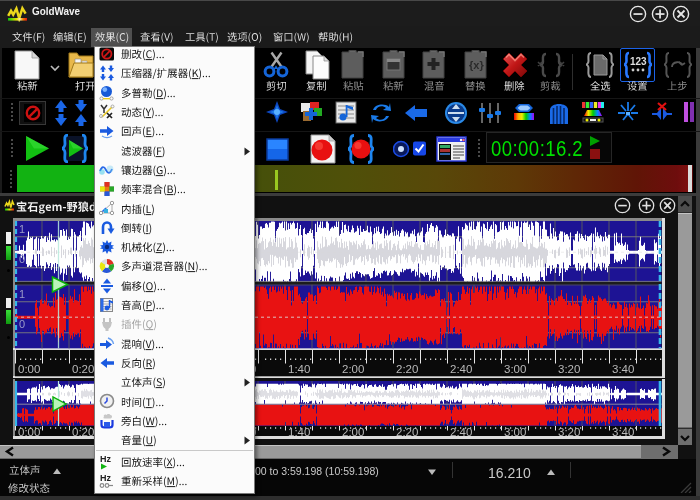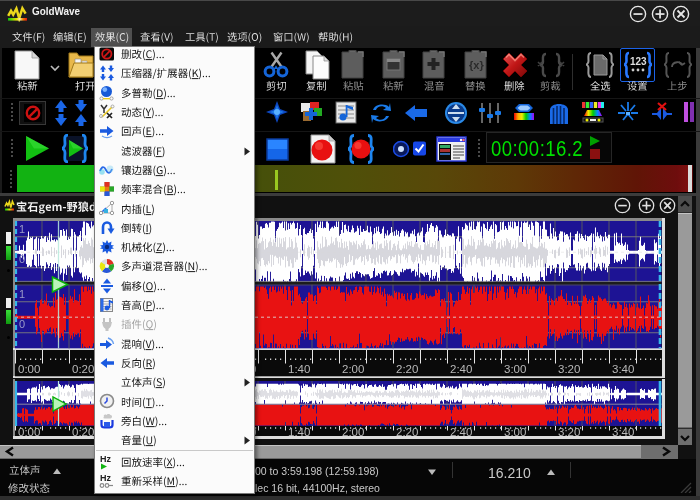--- a/index.html
+++ b/index.html
@@ -510,31 +510,30 @@
 <div style="position:absolute;left:0px;top:459px;width:696px;height:37px;background:#060606"></div>
 <svg style="position:absolute;left:9px;top:462.4px;overflow:visible" width="33" height="15" viewBox="0 -12.1 33 15">
       <path d="M1 -6.8V-6H9.5V-6.8ZM2.5 -5.3C2.9 -3.9 3.3 -2 3.5 -0.9L4.3 -1.1C4.1 -2.3 3.7 -4.1 3.3 -5.5ZM4.5 -8.7C4.7 -8.1 4.9 -7.4 5 -7L5.8 -7.2C5.7 -7.7 5.5 -8.3 5.3 -8.9ZM7.3 -5.5C6.9 -3.9 6.3 -1.8 5.7 -0.4H0.6V0.4H9.9V-0.4H6.5C7.1 -1.7 7.7 -3.7 8.1 -5.3Z M13.1 -8.8C12.6 -7.2 11.7 -5.6 10.8 -4.6C11 -4.4 11.2 -4 11.3 -3.8C11.6 -4.2 11.9 -4.6 12.2 -5V0.8H12.9V-6.4C13.3 -7.1 13.6 -7.8 13.9 -8.6ZM14.9 -1.8V-1.1H16.6V0.8H17.4V-1.1H19.1V-1.8H17.4V-5.5C18 -3.6 19 -1.9 20.1 -0.9C20.3 -1.1 20.5 -1.4 20.7 -1.5C19.6 -2.4 18.5 -4.2 17.9 -5.9H20.5V-6.7H17.4V-8.8H16.6V-6.7H13.6V-5.9H16.1C15.5 -4.2 14.4 -2.4 13.2 -1.4C13.4 -1.3 13.7 -1 13.8 -0.9C14.9 -1.9 15.9 -3.6 16.6 -5.4V-1.8Z M25.8 -8.8V-7.9H21.7V-7.3H25.8V-6.2H22.4V-5.5H30.3V-6.2H26.6V-7.3H30.8V-7.9H26.6V-8.8ZM22.6 -4.7V-3.3C22.6 -2.2 22.4 -0.7 21.3 0.4C21.5 0.5 21.8 0.7 21.9 0.9C22.7 0.1 23.1 -0.8 23.2 -1.8H29.3V-1.2H30.1V-4.7ZM29.3 -2.4H26.6V-4.1H29.3ZM23.3 -2.4C23.4 -2.8 23.4 -3.1 23.4 -3.3V-4.1H25.9V-2.4Z" fill="#cccccc"></path>
     </svg>
 <svg class="abs" style="left:52px;top:467px" width="10" height="8">
       <path d="M1 7 L5 1.5 L9 7 Z" fill="#bbb"></path>
     </svg>
 <svg style="position:absolute;left:8px;top:479.9px;overflow:visible" width="44" height="15" viewBox="0 -12.1 44 15">
       <path d="M7.3 -4.1C6.8 -3.5 5.7 -3 4.8 -2.7C4.9 -2.6 5.1 -2.4 5.2 -2.3C6.2 -2.6 7.3 -3.1 7.9 -3.8ZM8.3 -3C7.6 -2.3 6.2 -1.7 4.9 -1.4C5.1 -1.2 5.2 -1 5.3 -0.8C6.7 -1.2 8.1 -1.9 8.9 -2.8ZM9.3 -1.9C8.4 -0.8 6.4 -0.1 4.3 0.2C4.5 0.3 4.7 0.6 4.7 0.8C7 0.4 8.9 -0.3 10 -1.6ZM3.2 -5.9V-0.8H3.9V-5.9ZM5.8 -7H8.7C8.4 -6.4 7.9 -5.9 7.3 -5.5C6.6 -6 6.1 -6.5 5.8 -7ZM5.9 -8.8C5.5 -7.7 4.7 -6.6 3.9 -5.9C4.1 -5.8 4.4 -5.6 4.5 -5.4C4.8 -5.7 5.1 -6.1 5.4 -6.5C5.7 -6 6.1 -5.6 6.6 -5.2C5.8 -4.7 4.9 -4.5 3.9 -4.3C4 -4.1 4.2 -3.8 4.3 -3.7C5.3 -3.9 6.4 -4.2 7.2 -4.8C7.9 -4.3 8.8 -4 9.8 -3.7C9.9 -3.9 10.1 -4.2 10.2 -4.4C9.3 -4.5 8.5 -4.8 7.9 -5.2C8.7 -5.8 9.3 -6.5 9.7 -7.5L9.3 -7.7L9.1 -7.7H6.2C6.4 -8 6.5 -8.3 6.7 -8.6ZM2.5 -8.8C2 -7.1 1.1 -5.5 0.2 -4.5C0.3 -4.3 0.6 -3.9 0.6 -3.7C1 -4.1 1.3 -4.5 1.6 -5.1V0.8H2.4V-6.4C2.7 -7.1 3 -7.8 3.2 -8.6Z M16.8 -6.1H19C18.8 -4.8 18.4 -3.6 17.9 -2.6C17.4 -3.6 17 -4.8 16.8 -6ZM11.3 -8.1V-7.3H14.2V-5.1H11.4V-1.1C11.4 -0.7 11.3 -0.6 11.1 -0.5C11.2 -0.3 11.4 0.1 11.4 0.3C11.7 0.1 12.1 -0.1 15.1 -1.2C15.1 -1.4 15 -1.7 15 -2L12.2 -1V-4.3H15L15 -4.2C15.1 -4.1 15.4 -3.8 15.6 -3.7C15.8 -4 16.1 -4.5 16.3 -4.9C16.6 -3.8 17 -2.8 17.5 -1.9C16.8 -1 16 -0.3 14.9 0.2C15 0.3 15.3 0.7 15.3 0.9C16.4 0.3 17.3 -0.3 17.9 -1.2C18.5 -0.3 19.2 0.3 20.1 0.8C20.2 0.6 20.5 0.3 20.7 0.1C19.7 -0.3 19 -1 18.4 -1.9C19.1 -3 19.5 -4.4 19.8 -6.1H20.5V-6.9H17.1C17.3 -7.5 17.4 -8.1 17.5 -8.7L16.8 -8.8C16.4 -7.1 15.9 -5.4 15 -4.3V-8.1Z M28.8 -8.1C29.2 -7.5 29.8 -6.7 30 -6.3L30.7 -6.7C30.4 -7.1 29.9 -7.9 29.4 -8.5ZM21.5 -7.1C22 -6.5 22.6 -5.6 22.8 -5.1L23.5 -5.5C23.2 -6.1 22.6 -6.9 22.1 -7.4ZM27.2 -8.8V-6.4L27.2 -5.7H24.7V-4.9H27.1C27 -3.2 26.4 -1.3 24.4 0.3C24.6 0.5 24.9 0.7 25.1 0.8C26.7 -0.5 27.4 -2.1 27.7 -3.6C28.3 -1.6 29.2 -0.1 30.6 0.8C30.8 0.6 31 0.3 31.2 0.2C29.6 -0.7 28.6 -2.6 28.1 -4.9H31V-5.7H28L28 -6.4V-8.8ZM21.3 -2 21.8 -1.4C22.3 -1.8 23 -2.5 23.6 -3V0.8H24.4V-8.8H23.6V-4C22.8 -3.2 21.9 -2.5 21.3 -2Z M35.5 -4.3C36.1 -3.9 36.9 -3.4 37.2 -3L37.9 -3.5C37.5 -3.9 36.8 -4.4 36.2 -4.7ZM34.3 -2.5V-0.5C34.3 0.4 34.6 0.6 35.9 0.6C36.1 0.6 38.1 0.6 38.3 0.6C39.3 0.6 39.6 0.3 39.7 -1C39.5 -1.1 39.1 -1.2 39 -1.3C38.9 -0.3 38.8 -0.1 38.3 -0.1C37.8 -0.1 36.2 -0.1 35.9 -0.1C35.2 -0.1 35.1 -0.2 35.1 -0.5V-2.5ZM35.8 -2.8C36.4 -2.2 37.1 -1.4 37.5 -0.9L38.1 -1.4C37.8 -1.9 37 -2.6 36.4 -3.1ZM39.4 -2.5C39.9 -1.6 40.4 -0.4 40.6 0.4L41.4 0.1C41.2 -0.7 40.6 -1.8 40.1 -2.7ZM33.1 -2.5C32.9 -1.7 32.5 -0.6 32.1 0.1L32.8 0.4C33.2 -0.3 33.6 -1.4 33.8 -2.3ZM36.4 -8.9C36.3 -8.3 36.3 -7.8 36.2 -7.3H32.1V-6.6H36C35.5 -5.2 34.4 -4.1 32 -3.5C32.1 -3.3 32.3 -3 32.4 -2.8C35.1 -3.6 36.3 -4.9 36.8 -6.6C37.6 -4.7 39 -3.4 41 -2.9C41.1 -3.1 41.4 -3.4 41.6 -3.6C39.7 -4 38.3 -5.1 37.6 -6.6H41.5V-7.3H37C37.1 -7.8 37.2 -8.3 37.2 -8.9Z" fill="#cccccc"></path>
     </svg>
-<div class="abs" style="left:255px;top:464.5px;font-size:10.5px;color:#c9c9c9">00 to 3:59.198 (12:59.198)</div>
+<div class="abs" style="left:255px;top:464.5px;font-size:10.5px;color:#c9c9c9">00 to 3:59.198 (10:59.198)</div>
 <svg class="abs" style="left:427px;top:468px" width="10" height="8">
       <path d="M1 1.5 L5 7 L9 1.5 Z" fill="#bbb"></path>
     </svg>
 <div style="position:absolute;left:452px;top:462px;width:1px;height:16px;background:#333"></div>
 <div class="abs" style="left:488px;top:464.5px;font-size:14px;color:#c9c9c9">16.210</div>
 <svg class="abs" style="left:546px;top:468px" width="10" height="8">
       <path d="M1 7 L5 1.5 L9 7 Z" fill="#bbb"></path>
     </svg>
 <div style="position:absolute;left:570px;top:462px;width:1px;height:16px;background:#333"></div>
-<div class="abs" style="left:255px;top:481.5px;font-size:10.5px;color:#c9c9c9">lec 16 bit, 44100Hz, stereo</div>
 <svg class="abs" style="left:679px;top:482px" width="13" height="11">
       <path d="M12 1 L2 11 M12 5 L6 11 M12 9 L10 11" stroke="#3a3a3a" stroke-width="1.3"></path>
     </svg>
 <div style="position:absolute;left:93.5px;top:46px;width:161px;height:447.5px;background:#fbfbfb;border:1px solid #7a7a7a;box-shadow:2px 2px 4px rgba(0,0,0,0.45)"></div>
 <svg style="position:absolute;left:121px;top:46.1px;overflow:visible" width="45" height="15" viewBox="0 -12.1 45 15">
       <path d="M7.4 -7.7V-1.7H8.1V-7.7ZM9 -8.6V-0.1C9 0.1 8.9 0.1 8.8 0.1C8.6 0.1 8.2 0.2 7.7 0.1C7.8 0.3 7.9 0.7 7.9 0.8C8.6 0.8 9 0.8 9.3 0.7C9.6 0.6 9.7 0.4 9.7 -0.1V-8.6ZM0.5 -4.7V-4H1.1V-3.5C1.1 -2.2 1.1 -0.6 0.4 0.5C0.6 0.5 0.9 0.7 1 0.9C1.7 -0.3 1.8 -2.1 1.8 -3.5V-4H2.8V-0.1C2.8 -0 2.7 0 2.6 0C2.5 0 2.2 0 1.8 0C1.9 0.2 2 0.5 2 0.7C2.6 0.7 2.9 0.7 3.1 0.6C3.4 0.5 3.4 0.2 3.4 -0.1V-4H4.2V-3.9C4.2 -2.5 4.1 -0.7 3.5 0.5C3.7 0.6 4 0.7 4.1 0.8C4.7 -0.5 4.8 -2.5 4.8 -3.9V-4H5.8V-0.1C5.8 0 5.8 0 5.7 0C5.5 0 5.2 0 4.8 0C4.9 0.2 5 0.5 5 0.7C5.6 0.7 5.9 0.7 6.2 0.6C6.4 0.5 6.5 0.3 6.5 -0.1V-4H7V-4.7H6.5V-8.5H4.2V-4.7H3.4V-8.5H1.1V-4.7ZM1.8 -7.8H2.8V-4.7H1.8ZM4.8 -7.8H5.8V-4.7H4.8Z M16.8 -6.1H19C18.8 -4.8 18.4 -3.6 17.9 -2.6C17.4 -3.6 17 -4.8 16.8 -6ZM11.3 -8.1V-7.3H14.2V-5.1H11.4V-1.1C11.4 -0.7 11.3 -0.6 11.1 -0.5C11.2 -0.3 11.4 0.1 11.4 0.3C11.7 0.1 12.1 -0.1 15.1 -1.2C15.1 -1.4 15 -1.7 15 -2L12.2 -1V-4.3H15L15 -4.2C15.1 -4.1 15.4 -3.8 15.6 -3.7C15.8 -4 16.1 -4.5 16.3 -4.9C16.6 -3.8 17 -2.8 17.5 -1.9C16.8 -1 16 -0.3 14.9 0.2C15 0.3 15.3 0.7 15.3 0.9C16.4 0.3 17.3 -0.3 17.9 -1.2C18.5 -0.3 19.2 0.3 20.1 0.8C20.2 0.6 20.5 0.3 20.7 0.1C19.7 -0.3 19 -1 18.4 -1.9C19.1 -3 19.5 -4.4 19.8 -6.1H20.5V-6.9H17.1C17.3 -7.5 17.4 -8.1 17.5 -8.7L16.8 -8.8C16.4 -7.1 15.9 -5.4 15 -4.3V-8.1Z M23.5 2.1 24.1 1.8C23.2 0.3 22.8 -1.5 22.8 -3.3C22.8 -5 23.2 -6.8 24.1 -8.3L23.5 -8.6C22.5 -7 22 -5.3 22 -3.3C22 -1.2 22.5 0.5 23.5 2.1Z M28.5 0.1C29.5 0.1 30.3 -0.3 30.9 -1L30.3 -1.6C29.8 -1 29.3 -0.7 28.5 -0.7C27.1 -0.7 26.2 -1.9 26.2 -3.9C26.2 -5.8 27.1 -7 28.6 -7C29.2 -7 29.7 -6.7 30.2 -6.3L30.7 -6.9C30.2 -7.4 29.5 -7.8 28.6 -7.8C26.6 -7.8 25.2 -6.3 25.2 -3.8C25.2 -1.3 26.6 0.1 28.5 0.1Z M32.3 2.1C33.3 0.5 33.8 -1.2 33.8 -3.3C33.8 -5.3 33.3 -7 32.3 -8.6L31.7 -8.3C32.6 -6.8 33 -5 33 -3.3C33 -1.5 32.6 0.3 31.7 1.8Z M36.3 0.1C36.6 0.1 36.9 -0.2 36.9 -0.6C36.9 -1 36.6 -1.3 36.3 -1.3C35.9 -1.3 35.6 -1 35.6 -0.6C35.6 -0.2 35.9 0.1 36.3 0.1Z M39.2 0.1C39.6 0.1 39.9 -0.2 39.9 -0.6C39.9 -1 39.6 -1.3 39.2 -1.3C38.8 -1.3 38.5 -1 38.5 -0.6C38.5 -0.2 38.8 0.1 39.2 0.1Z M42.1 0.1C42.5 0.1 42.8 -0.2 42.8 -0.6C42.8 -1 42.5 -1.3 42.1 -1.3C41.7 -1.3 41.4 -1 41.4 -0.6C41.4 -0.2 41.7 0.1 42.1 0.1Z" fill="#1a1a1a"></path>
       <rect x="24.5" y="1" width="6.7" height="1" fill="#1a1a1a"></rect>
     </svg>
 <svg class="abs" style="left:98.5px;top:46.0px" width="16" height="16" viewBox="0 0 16 16">
       <rect x="0.5" y="1.5" width="14.5" height="13" rx="1.5" fill="#0a0a0a"></rect>

